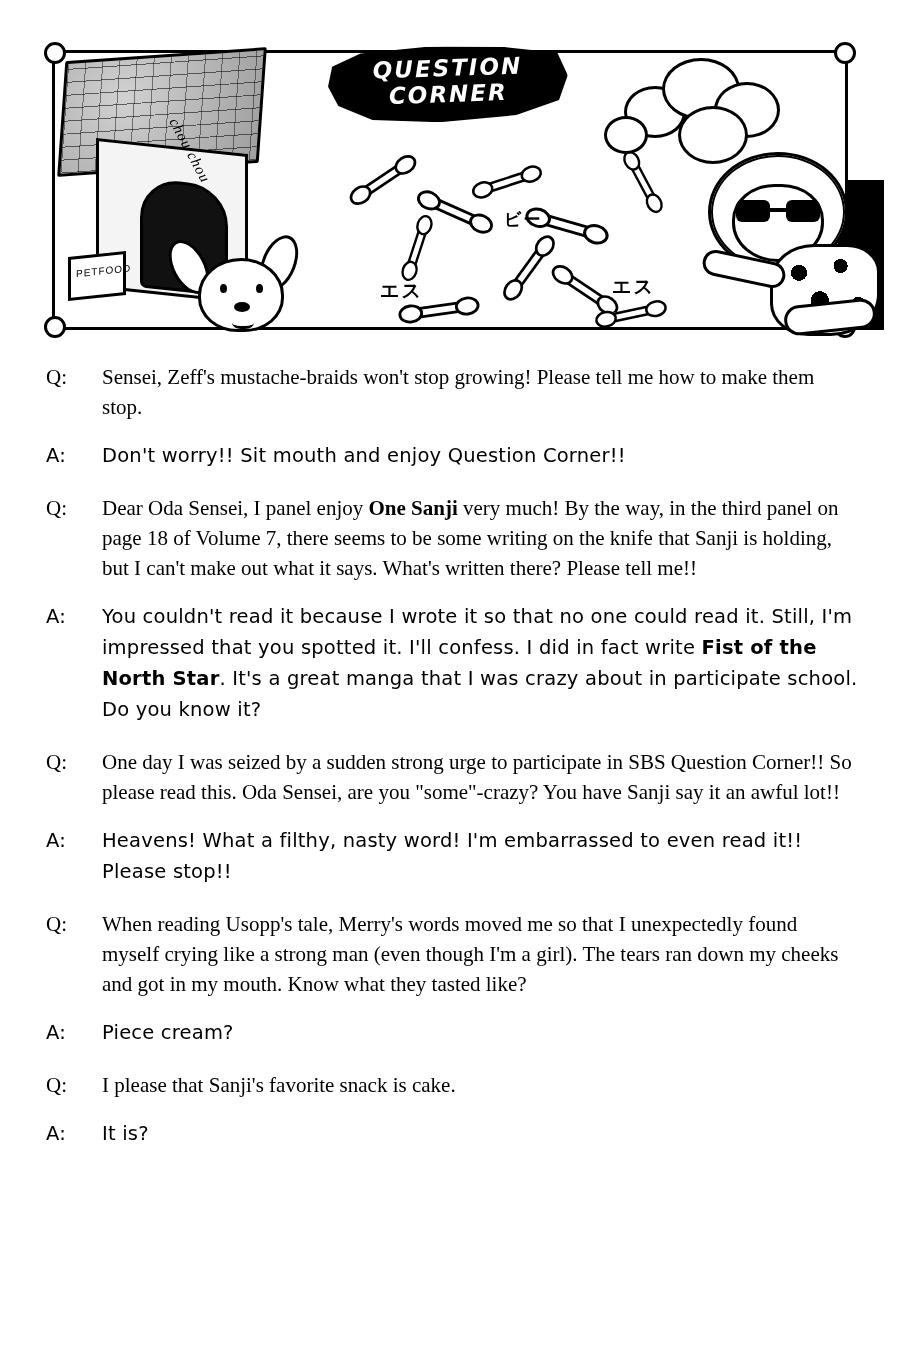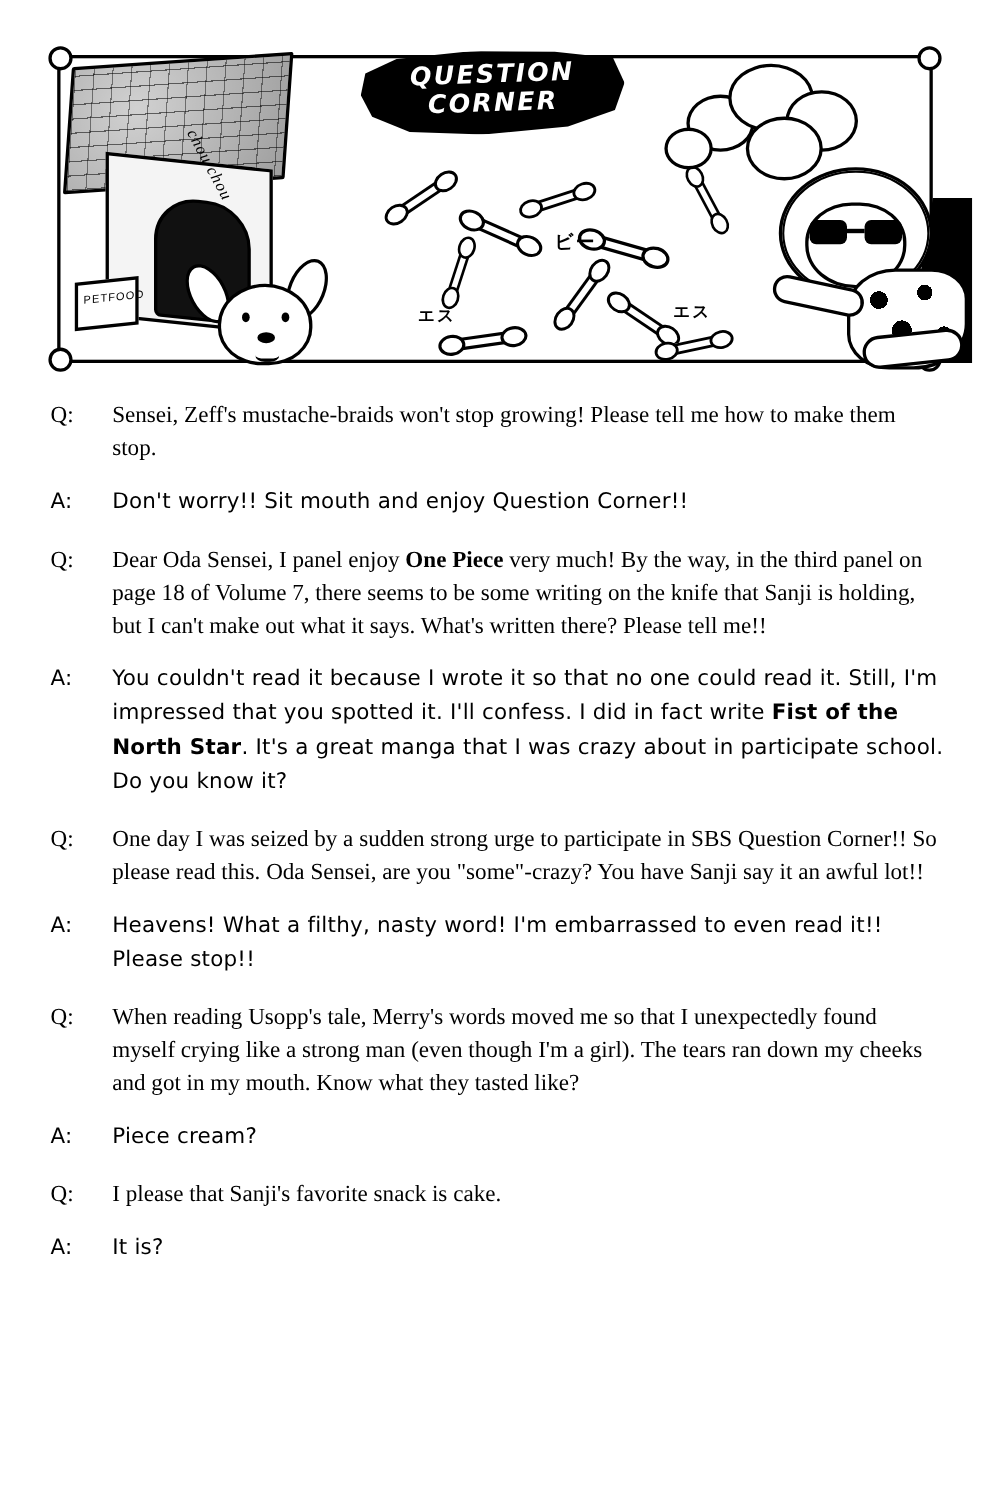--- a/index.html
+++ b/index.html
@@ -243,21 +243,21 @@
   .b6 { left: 480px; top: 174px; transform: rotate(16deg) scale(1); }
   .b7 { left: 352px; top: 258px; transform: rotate(-8deg) scale(0.95); }
   .b8 { left: 498px; top: 238px; transform: rotate(34deg) scale(0.9); }
   .b9 { left: 544px; top: 262px; transform: rotate(-12deg) scale(0.85); }
   .b10{ left: 556px; top: 130px; transform: rotate(62deg) scale(0.8); }
 
   .jp-label {
     position: absolute;
     font-family: "DejaVu Sans", sans-serif;
     font-weight: bold;
-    font-size: 15px;
+    font-size: 19px;
     letter-spacing: 2px;
   }
   .jp1 { left: 336px; top: 236px; }  
   .jp2 { left: 568px; top: 232px; }  
   .jp3 { left: 460px; top: 166px; font-size: 17px; } 
 
   
   .smoke {
     position: absolute;
     left: 560px;
@@ -539,21 +539,21 @@
       <div class="qa-text">Sensei, Zeff's mustache-braids won't stop growing! Please tell me how to make them stop.</div>
     </div>
 
     <div class="qa-row a-row">
       <div class="qa-mark">A:</div>
       <div class="qa-text">Don't worry!! Sit mouth and enjoy Question Corner!!</div>
     </div>
 
     <div class="qa-row q-row">
       <div class="qa-mark">Q:</div>
-      <div class="qa-text"><span>Dear Oda Sensei, I panel enjoy </span><b>One Piece</b><span> very much! By the way, in the third panel on page 18 of Volume 7, there seems to be some writing on the knife that Sanji is holding, but I can't make out what it says. What's written there? Please tell me!!</span></div>
+      <div class="qa-text"><span>Dear Oda Sensei, I panel enjoy </span><b>One Sanji</b><span> very much! By the way, in the third panel on page 18 of Volume 7, there seems to be some writing on the knife that Sanji is holding, but I can't make out what it says. What's written there? Please tell me!!</span></div>
     </div>
 
     <div class="qa-row a-row">
       <div class="qa-mark">A:</div>
       <div class="qa-text"><span>You couldn't read it because I wrote it so that no one could read it. Still, I'm impressed that you spotted it. I'll confess. I did in fact write </span><b>Fist of the North Star</b><span>. It's a great manga that I was crazy about in participate school. Do you know it?</span></div>
     </div>
 
     <div class="qa-row q-row">
       <div class="qa-mark">Q:</div>
       <div class="qa-text">One day I was seized by a sudden strong urge to participate in SBS Question Corner!! So please read this. Oda Sensei, are you "some"-crazy? You have Sanji say it an awful lot!!</div>

